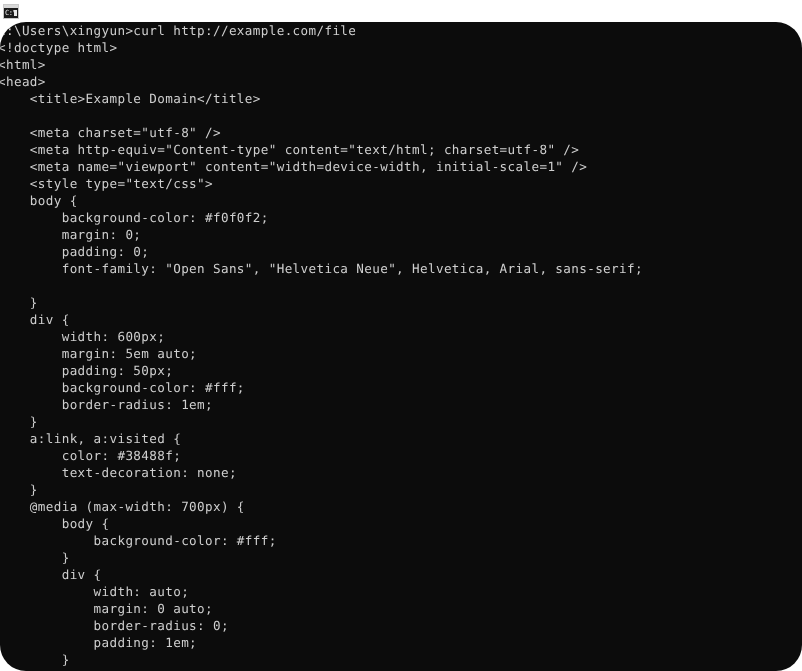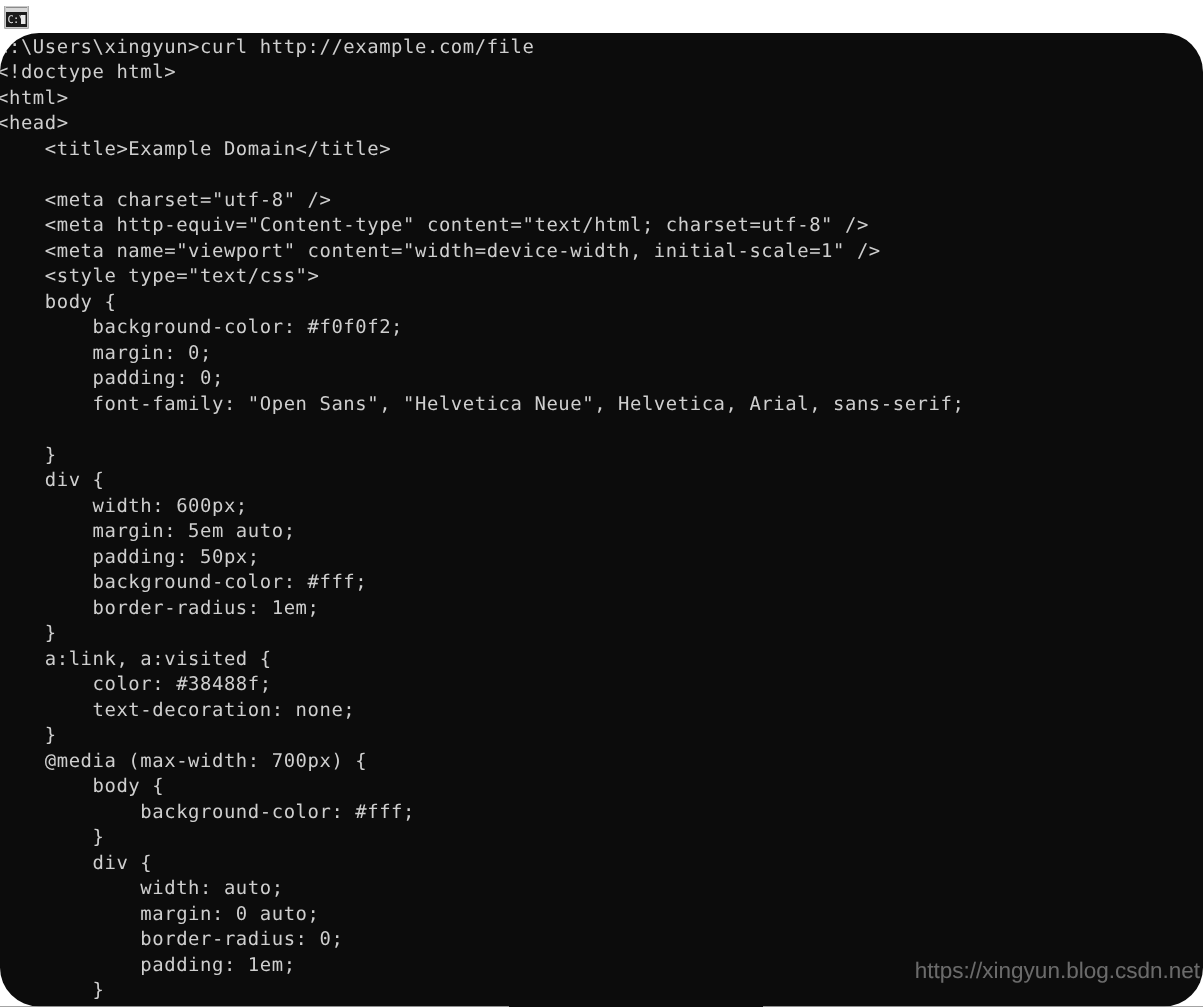--- a/index.html
+++ b/index.html
@@ -179,16 +179,15 @@
             padding: 1em;
         }
     }
     &lt;/style&gt;
 &lt;/head&gt;
 
 &lt;body&gt;
 &lt;div&gt;
     &lt;h1&gt;Example Domain&lt;/h1&gt;
     &lt;p&gt;This domain is established to be used for illustrative examples in documents. You may use this</pre>
-    <div id="watermark">https://xingyun.blog.csdn.net</div>
   </div>
 
 </div>
 
 </body></html>

